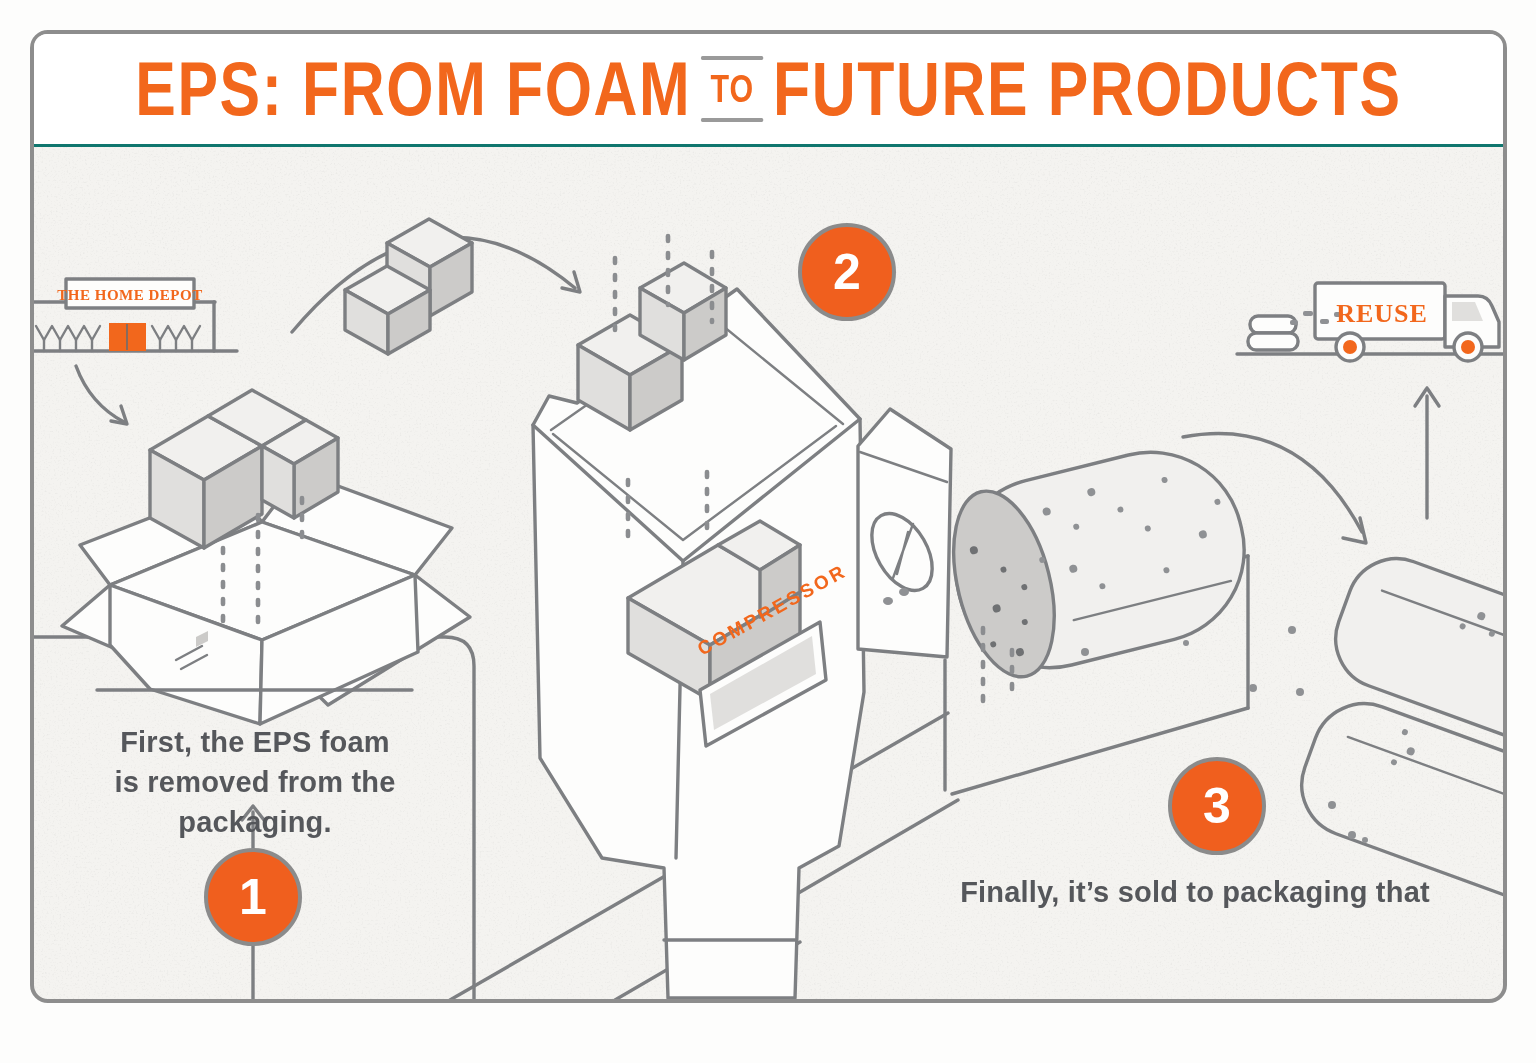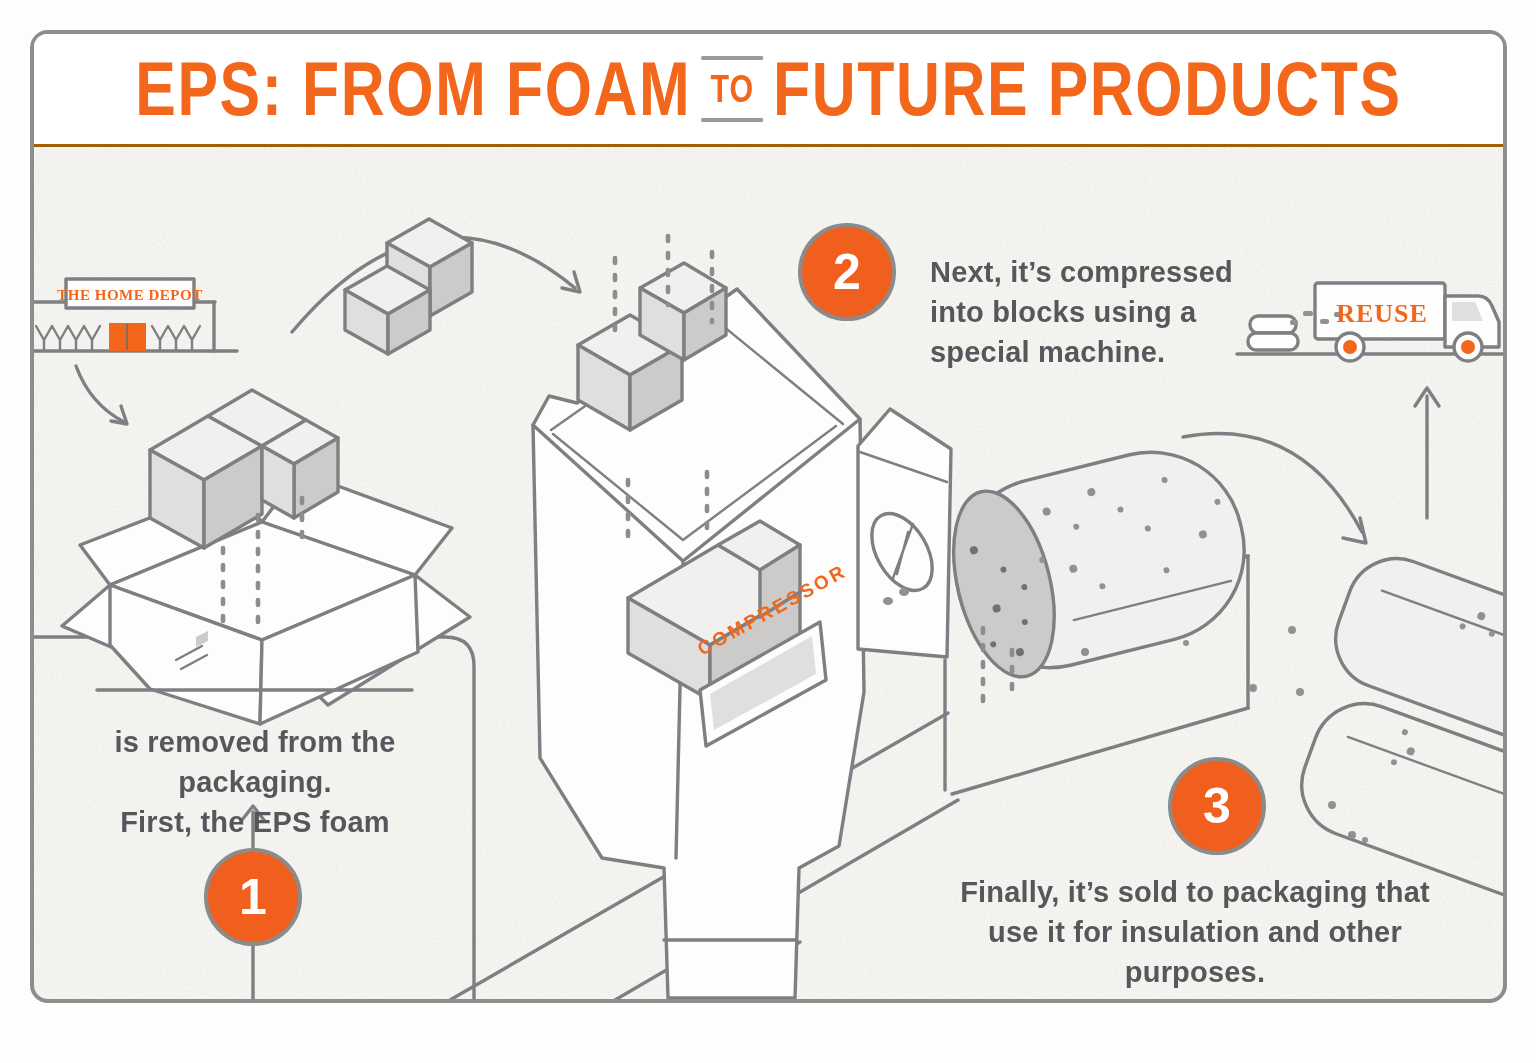--- a/index.html
+++ b/index.html
@@ -1,21 +1,21 @@
 <!DOCTYPE html>
 <html><head>
 <meta charset="utf-8">
 <style>
   html,body{margin:0;padding:0;background:#fdfdfc;}
   .page{position:relative;width:1536px;height:1063px;overflow:hidden;
         font-family:"Liberation Sans", sans-serif;background:#fdfdfc;}
   .card{position:absolute;left:30px;top:30px;width:1477px;height:973px;box-sizing:border-box;
         border:4px solid #8d8d8d;border-radius:18px;background:#f4f3f0;}
   .title-band{position:absolute;left:34px;top:34px;width:1469px;height:110px;background:#ffffff;
-        border-bottom:3px solid #a16207;border-radius:13px 13px 0 0;display:flex;align-items:center;justify-content:center;}
+        border-bottom:3px solid #0f766e;border-radius:13px 13px 0 0;display:flex;align-items:center;justify-content:center;}
   .title-row{display:flex;align-items:center;justify-content:center;gap:20px;transform:scaleX(0.8);white-space:nowrap;}
   .title-part{color:#f2671c;font-size:76px;font-weight:bold;letter-spacing:2px;line-height:1;}
   .to-wrap{position:relative;color:#f2671c;font-size:38px;font-weight:bold;letter-spacing:1px;
         padding:12px 4px;line-height:1;}
   .to-wrap::before,.to-wrap::after{content:"";position:absolute;left:-8px;right:-8px;height:4px;
         background:#9a9a9a;border-radius:3px;}
   .to-wrap::before{top:-2px;} .to-wrap::after{bottom:-2px;}
   .illustration{position:absolute;left:0;top:0;}
   .step-badge{position:absolute;width:98px;height:98px;box-sizing:border-box;border-radius:50%;
         background:#f2571c;background:#f05f1e;border:4px solid #8b8b8b;display:flex;align-items:center;justify-content:center;
@@ -277,26 +277,20 @@
     <span>1</span>
   </div>
   <div class="step-badge" style="left:798px;top:223px;">
     <span>2</span>
   </div>
   <div class="step-badge" style="left:1168px;top:757px;">
     <span>3</span>
   </div>
 
   <div class="step-text center" style="left:45px;top:722px;width:420px;">
+    <div>First, the EPS foam</div>
     <div>is removed from the packaging.</div>
-    <div>First, the EPS foam</div>
-  </div>
-  <div class="step-text" style="left:930px;top:252px;width:340px;">
-    <div>Next, it’s compressed</div>
-    <div>into blocks using a</div>
-    <div>special machine.</div>
   </div>
   <div class="step-text center" style="left:930px;top:872px;width:530px;">
     <div>Finally, it’s sold to packaging that</div>
-    <div>use it for insulation and other purposes.</div>
   </div>
 
 </div>
 
 </body></html>

